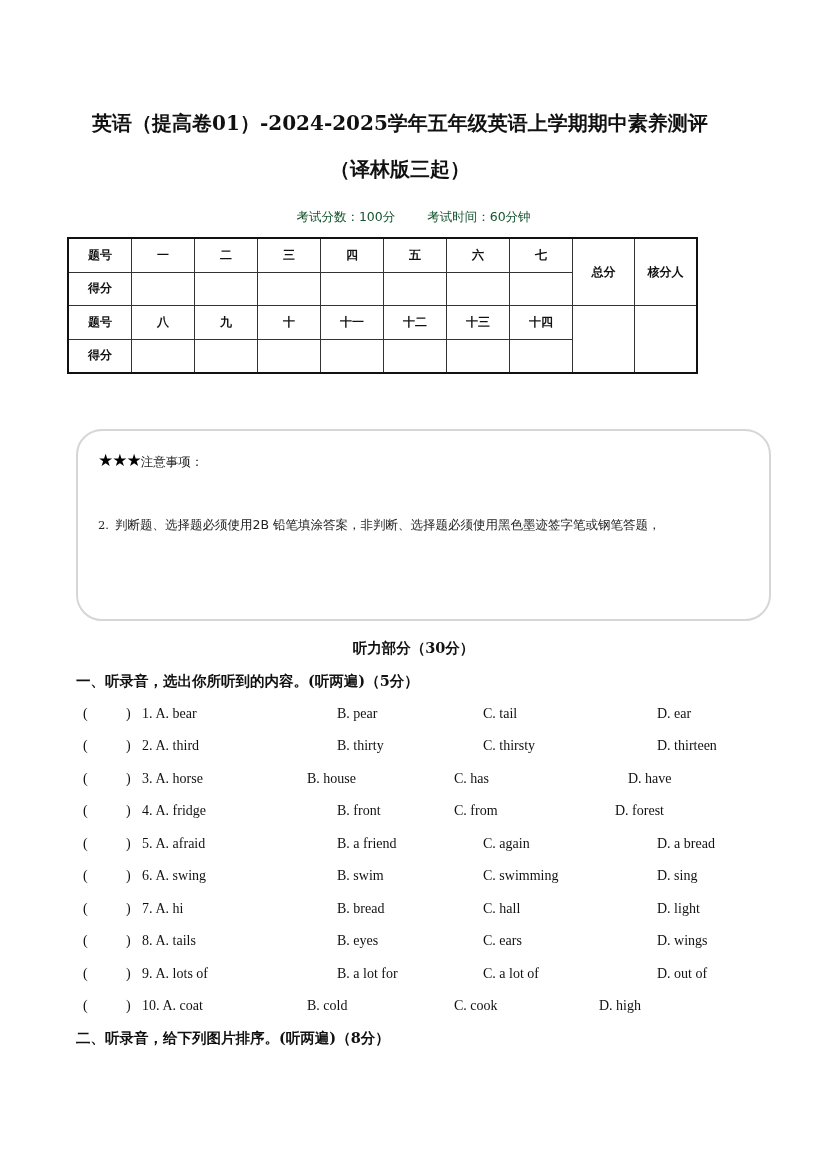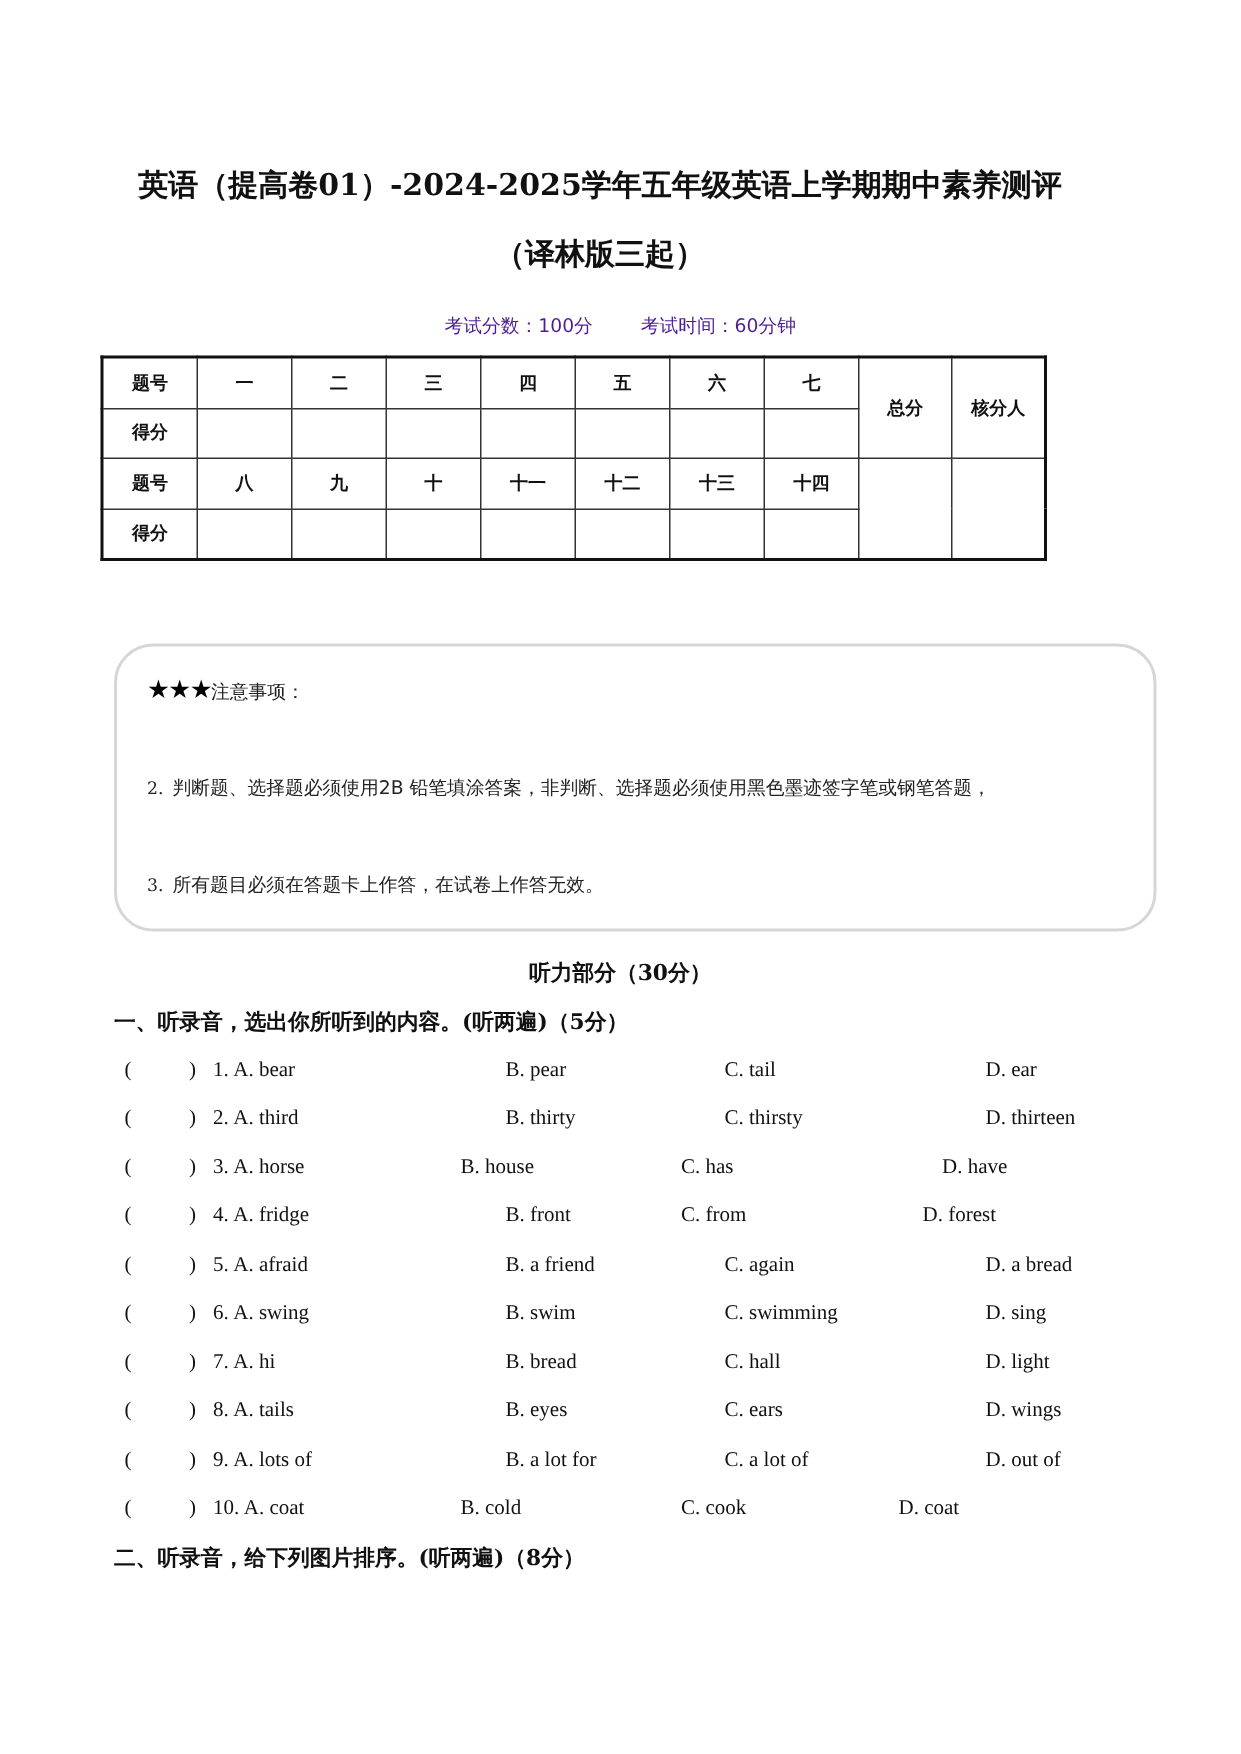--- a/index.html
+++ b/index.html
@@ -10,21 +10,21 @@
     }
     .title {
       position: absolute; left: 0; width: 800px; text-align: center;
       font-family: "DejaVu Serif", serif; font-weight: bold; font-size: 20px;
       letter-spacing: 0px;
     }
     #title1 { top: 110px; }
     #title2 { top: 156px; }
     .meta {
       position: absolute; top: 209px; left: 0; width: 827px; text-align: center;
-      font-family: "DejaVu Sans", sans-serif; font-size: 12.5px; color: #4c1d95;
+      font-family: "DejaVu Sans", sans-serif; font-size: 12.5px; color: #14532d;
     }
     .meta span { margin: 0 14px; }
 
     table.score {
       position: absolute; left: 67px; top: 237px;
       border-collapse: collapse; border: 2px solid #111;
       font-family: "DejaVu Sans", sans-serif; font-size: 12px; font-weight: bold;
     }
     table.score td {
       border: 1px solid #333; text-align: center; vertical-align: middle;
@@ -118,23 +118,20 @@
 </tbody>
   </table>
 
 <div class="notice">
   <div class="line" style="top:19px;">
     <span class="stars">★★★</span><span>注意事项：</span>
   </div>
   <div class="line" style="top:86px;">
     <span class="num">2.</span><span>判断题、选择题必须使用2B 铅笔填涂答案，非判断、选择题必须使用黑色墨迹签字笔或钢笔答题，</span>
   </div>
-  <div class="line" style="top:151px;">
-    <span class="num">3.</span><span>所有题目必须在答题卡上作答，在试卷上作答无效。</span>
-  </div>
 </div>
 
 <div class="section-head" style="top:639px;">听力部分（30分）</div>
 <div class="q-head" style="top:672px;">一、听录音，选出你所听到的内容。(听两遍)（5分）</div>
 
 <div id="questions">
     <div class="qrow" style="top: 706px;">
       <span class="paren-l">(</span>
       <span class="paren-r">)</span>
       <span class="opt" style="left: 142px;"><span>1.</span><span style="margin-left: 3px;">A. bear</span></span>
@@ -205,17 +202,17 @@
       <span class="opt" style="left: 337px;">B. a lot for</span>
       <span class="opt" style="left: 483px;">C. a lot of</span>
       <span class="opt" style="left: 657px;">D. out of</span>
     </div>
     <div class="qrow" style="top: 998px;">
       <span class="paren-l">(</span>
       <span class="paren-r">)</span>
       <span class="opt" style="left: 142px;"><span>10.</span><span style="margin-left: 3px;">A. coat</span></span>
       <span class="opt" style="left: 307px;">B. cold</span>
       <span class="opt" style="left: 454px;">C. cook</span>
-      <span class="opt" style="left: 599px;">D. coat</span>
+      <span class="opt" style="left: 599px;">D. high</span>
     </div>
   </div>
 
 <div class="q-head" style="top:1029px;">二、听录音，给下列图片排序。(听两遍)（8分）</div>
 
 </body></html>

